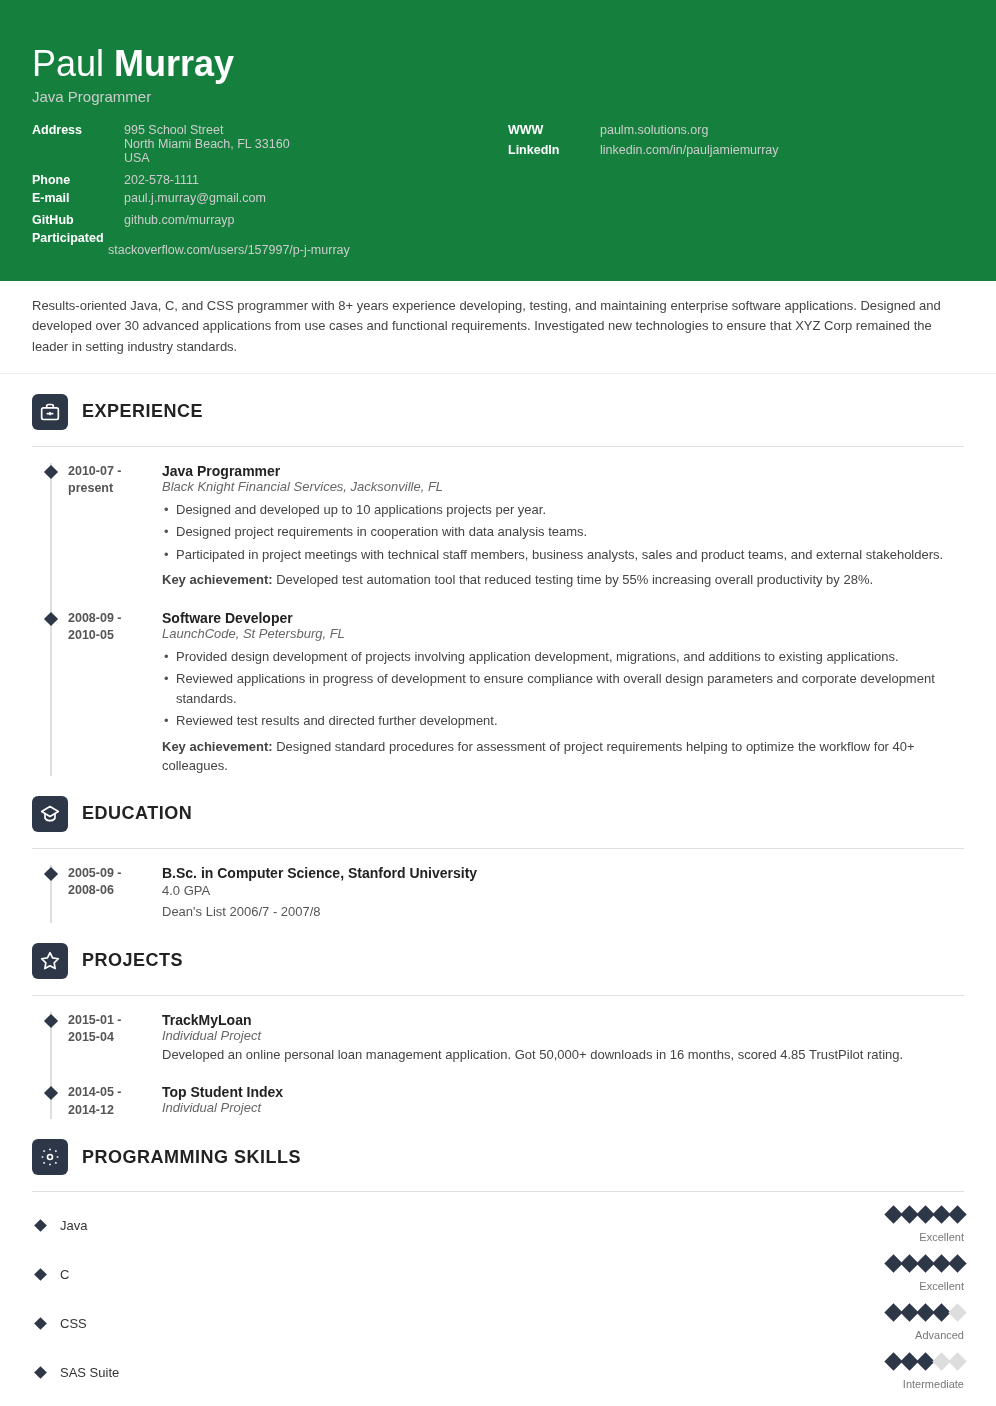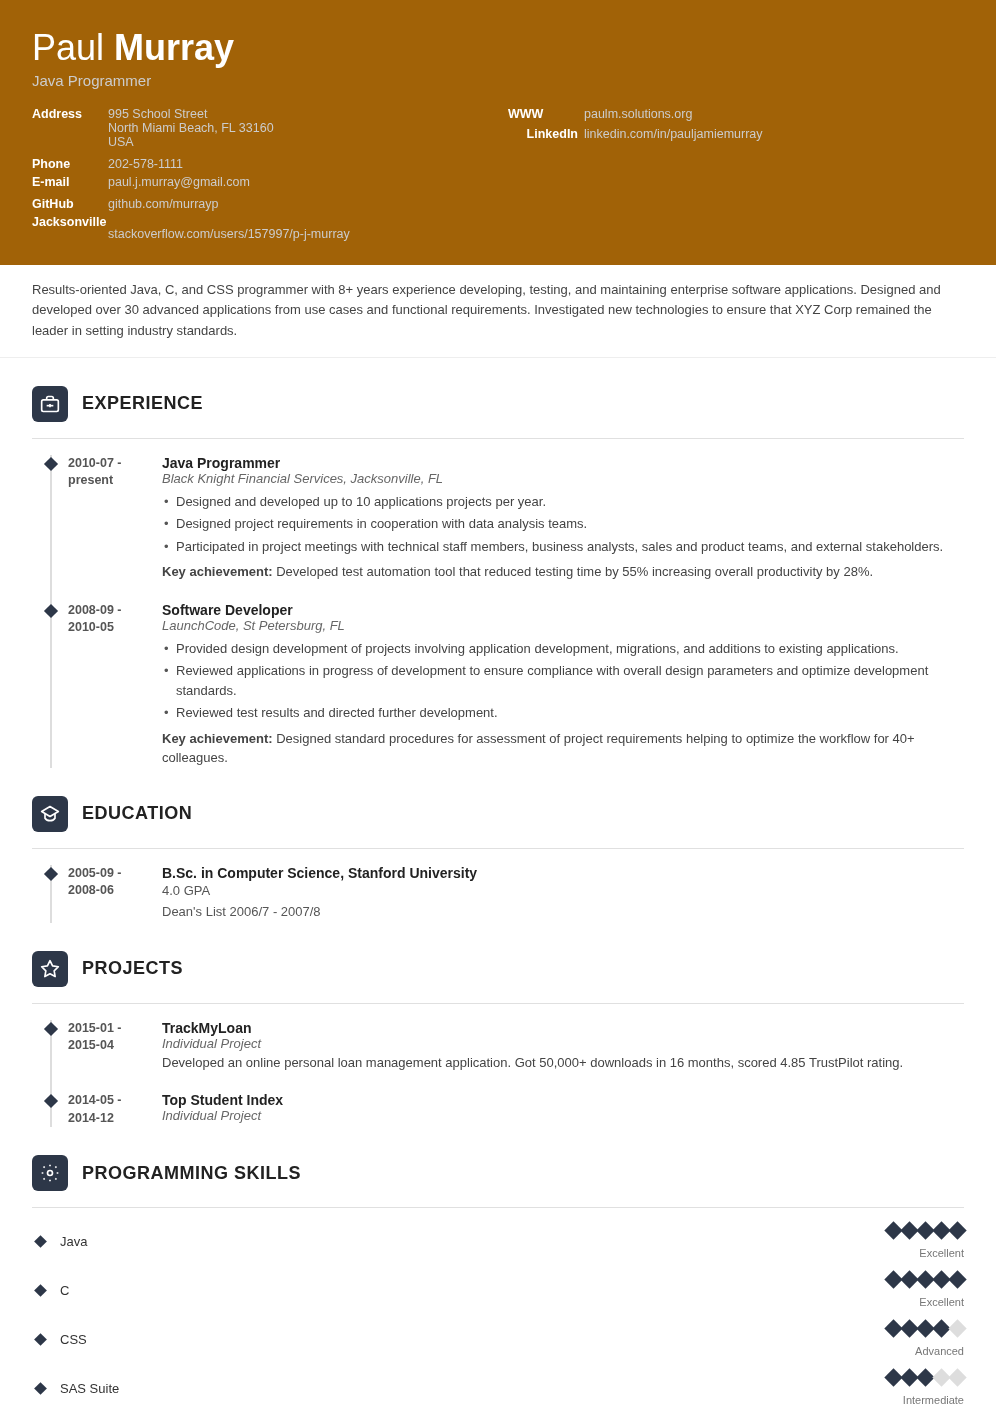--- a/index.html
+++ b/index.html
@@ -6,23 +6,23 @@
     body {
       font-family: Arial, Helvetica, sans-serif;
       font-size: 13px;
       color: #333;
       background: #fff;
       width: 996px;
     }
 
     
     .header {
-      background: #a16207;
+      background: #15803d;
       color: #fff;
-      padding: 28px 32px 24px 32px;
+      padding: 44px 32px 24px 32px;
       position: relative;
     }
     .header-name {
       font-size: 36px;
       font-weight: 300;
       line-height: 1.1;
       color: #fff;
     }
     .header-name strong {
       font-weight: 700;
@@ -36,21 +36,21 @@
     .header-contact {
       display: grid;
       grid-template-columns: 1fr 1fr;
       gap: 4px 20px;
       font-size: 12.5px;
       color: #ddd;
     }
     .contact-row {
       display: flex;
       align-items: flex-start;
-      gap: 6px;
+      gap: 22px;
     }
     .contact-label {
       font-weight: 700;
       color: #fff;
       white-space: nowrap;
       min-width: 70px;
     }
     .contact-value {
       color: #ccc;
     }
@@ -66,21 +66,21 @@
       border-bottom: 1px solid #eee;
     }
 
     
     .main {
       padding: 0 32px 32px 32px;
     }
 
     
     .section {
-      margin-top: 28px;
+      margin-top: 20px;
     }
     .section-header {
       display: flex;
       align-items: center;
       gap: 14px;
       margin-bottom: 16px;
     }
     .section-icon {
       width: 36px;
       height: 36px;
@@ -288,33 +288,33 @@
       </div>
       <div class="contact-row" style="margin-top:4px;">
         <span class="contact-label">E-mail</span>
         <span class="contact-value">paul.j.murray@gmail.com</span>
       </div>
       <div class="contact-row" style="margin-top:8px;">
         <span class="contact-label">GitHub</span>
         <span class="contact-value">github.com/murrayp</span>
       </div>
       <div class="contact-row" style="margin-top:4px;">
-        <span class="contact-label">Jacksonville</span>
+        <span class="contact-label">Participated</span>
       </div>
       <div style="padding-left:76px;margin-top:-2px;">
         <span class="contact-value">stackoverflow.com/users/157997/p-j-murray</span>
       </div>
     </div>
 
     <div class="contact-col-right">
       <div class="contact-row">
         <span class="contact-label">WWW</span>
         <span class="contact-value">paulm.solutions.org</span>
       </div>
-      <div class="contact-row" style="margin-top:6px;text-align:right;">
+      <div class="contact-row" style="margin-top:6px;">
         <span class="contact-label">LinkedIn</span>
         <span class="contact-value">linkedin.com/in/pauljamiemurray</span>
       </div>
     </div>
   </div>
 </div>
 
 <div class="summary">
   <span>Results-oriented Java, C, and CSS programmer with 8+ years experience developing, testing, and maintaining enterprise software applications. Designed and developed over 30 advanced applications from use cases and functional requirements. Investigated new technologies to ensure that XYZ Corp remained the leader in setting industry standards.</span>
 </div>
@@ -360,21 +360,21 @@
         <div class="timeline-bullet"></div>
         <div class="timeline-date">
           <span>2008-09 -</span><br>
           <span>2010-05</span>
         </div>
         <div class="timeline-content">
           <div class="timeline-job-title">Software Developer</div>
           <div class="timeline-org">LaunchCode, St Petersburg, FL</div>
           <ul class="timeline-bullets">
             <li>Provided design development of projects involving application development, migrations, and additions to existing applications.</li>
-            <li>Reviewed applications in progress of development to ensure compliance with overall design parameters and optimize development standards.</li>
+            <li>Reviewed applications in progress of development to ensure compliance with overall design parameters and corporate development standards.</li>
             <li>Reviewed test results and directed further development.</li>
           </ul>
           <div class="key-achievement">
             <strong>Key achievement:</strong> <span>Designed standard procedures for assessment of project requirements helping to optimize the workflow for 40+ colleagues.</span>
           </div>
         </div>
       </div>
     </div>
   </div>
 

